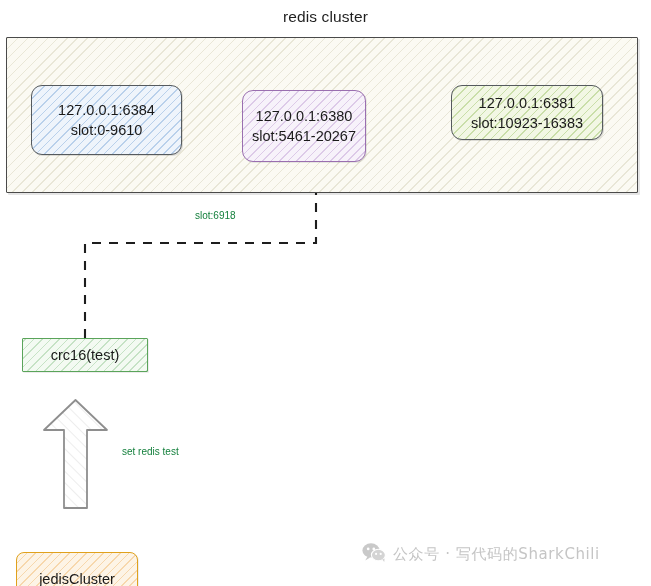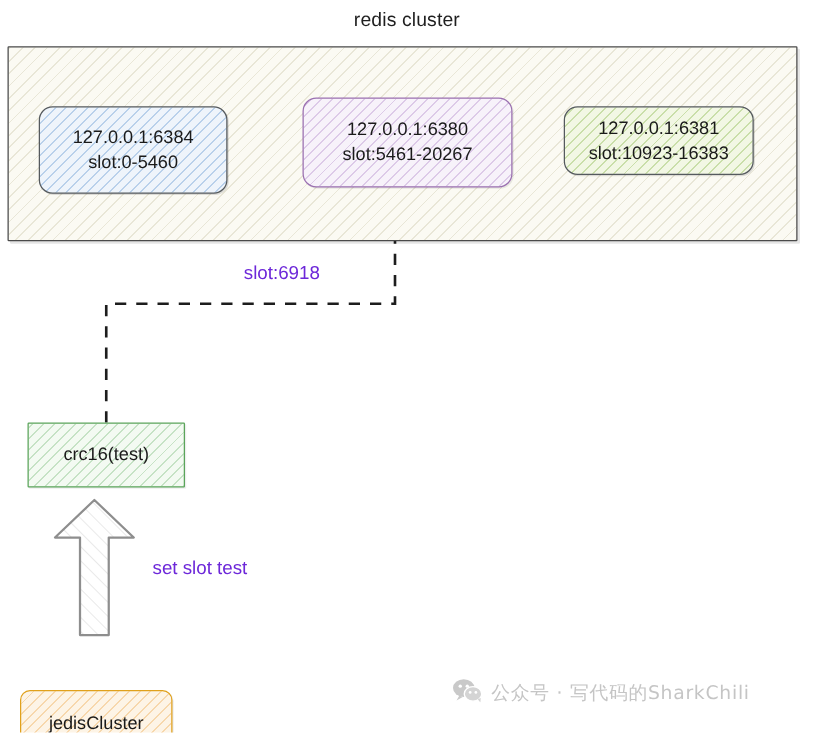--- a/index.html
+++ b/index.html
@@ -77,21 +77,21 @@
     background-color: #eef4fb;
     background-image: repeating-linear-gradient(
         -45deg,
         rgba(120,165,215,.45) 0px,
         rgba(120,165,215,.45) 1.1px,
         rgba(255,255,255,0) 1.1px,
         rgba(255,255,255,0) 6px);
     box-shadow: 1px 1px 0 rgba(0,0,0,.12);
   }
   .node-6380 {
-    left: 242px; top: 78px;  width: 168px; height: 72px;
+    left: 242px; top: 90px;  width: 124px; height: 72px;
     border: 1.7px solid #9a6fb0;
     background-color: #f7f2fa;
     background-image: repeating-linear-gradient(
         -45deg,
         rgba(160,110,190,.30) 0px,
         rgba(160,110,190,.30) 1.1px,
         rgba(255,255,255,0) 1.1px,
         rgba(255,255,255,0) 6px);
     box-shadow: 1px 1px 0 rgba(0,0,0,.08);
   }
@@ -104,21 +104,21 @@
         rgba(140,185,80,.40) 0px,
         rgba(140,185,80,.40) 1.1px,
         rgba(255,255,255,0) 1.1px,
         rgba(255,255,255,0) 6px);
     box-shadow: 1px 1px 0 rgba(0,0,0,.12);
   }
 
   
   .crc-box {
     position: absolute;
-    left: 22px; top: 338px; width: 126px; height: 52px;
+    left: 22px; top: 338px; width: 126px; height: 34px;
     box-sizing: border-box;
     border: 1.7px solid #5aa45a;
     background-color: #f3faf2;
     background-image: repeating-linear-gradient(
         -45deg,
         rgba(110,180,110,.34) 0px,
         rgba(110,180,110,.34) 1.1px,
         rgba(255,255,255,0) 1.1px,
         rgba(255,255,255,0) 6px);
     display: flex;
@@ -148,22 +148,22 @@
     align-items: center;
     justify-content: center;
     font-size: 14.5px;
     color: #1a1a1a;
     box-shadow: 1px 1px 0 rgba(0,0,0,.07);
   }
 
   
   .edge-label {
     position: absolute;
-    font-size: 15px;
-    color: #6d28d9;
+    font-size: 10px;
+    color: #15803d;
     white-space: nowrap;
   }
   .label-slot6918 { left: 195px; top: 210px; }
   .label-settest  { left: 122px; top: 446px; }
 
   
   .watermark {
     position: absolute;
     left: 362px;
     top: 543px;
@@ -200,40 +200,40 @@
     <path d="M 64,508 L 64,430 L 44,430 L 75.5,400 L 107,430 L 87,430 L 87,508 Z" fill="url(#arrowHatch)" stroke="#8e8e8e" stroke-width="1.8" stroke-linejoin="round"></path>
   </g>
 </svg>
 
 <div class="diagram-title">redis cluster</div>
 
 <div class="cluster-box"></div>
 
 <div class="node node-6384">
   <span class="line">127.0.0.1:6384</span>
-  <span class="line">slot:0-5460</span>
+  <span class="line">slot:0-9610</span>
 </div>
 
 <div class="node node-6380">
   <span class="line">127.0.0.1:6380</span>
   <span class="line">slot:5461-20267</span>
 </div>
 
 <div class="node node-6381">
   <span class="line">127.0.0.1:6381</span>
   <span class="line">slot:10923-16383</span>
 </div>
 
 <div class="edge-label label-slot6918">slot:6918</div>
 
 <div class="crc-box">
   <span>crc16(test)</span>
 </div>
 
-<div class="edge-label label-settest">set slot test</div>
+<div class="edge-label label-settest">set redis test</div>
 
 <div class="jedis-box">
   <span>jedisCluster</span>
 </div>
 
 <div class="watermark">
   <span class="wechat-icon">
     <svg width="24" height="19" viewBox="0 0 24 19" xmlns="http://www.w3.org/2000/svg">
       <ellipse cx="9" cy="7.4" rx="8.6" ry="7.1" fill="#c9c9c9"></ellipse>
       <path d="M 5.5 13.4 L 3.2 17.4 L 8.2 14.6 Z" fill="#c9c9c9"></path>

